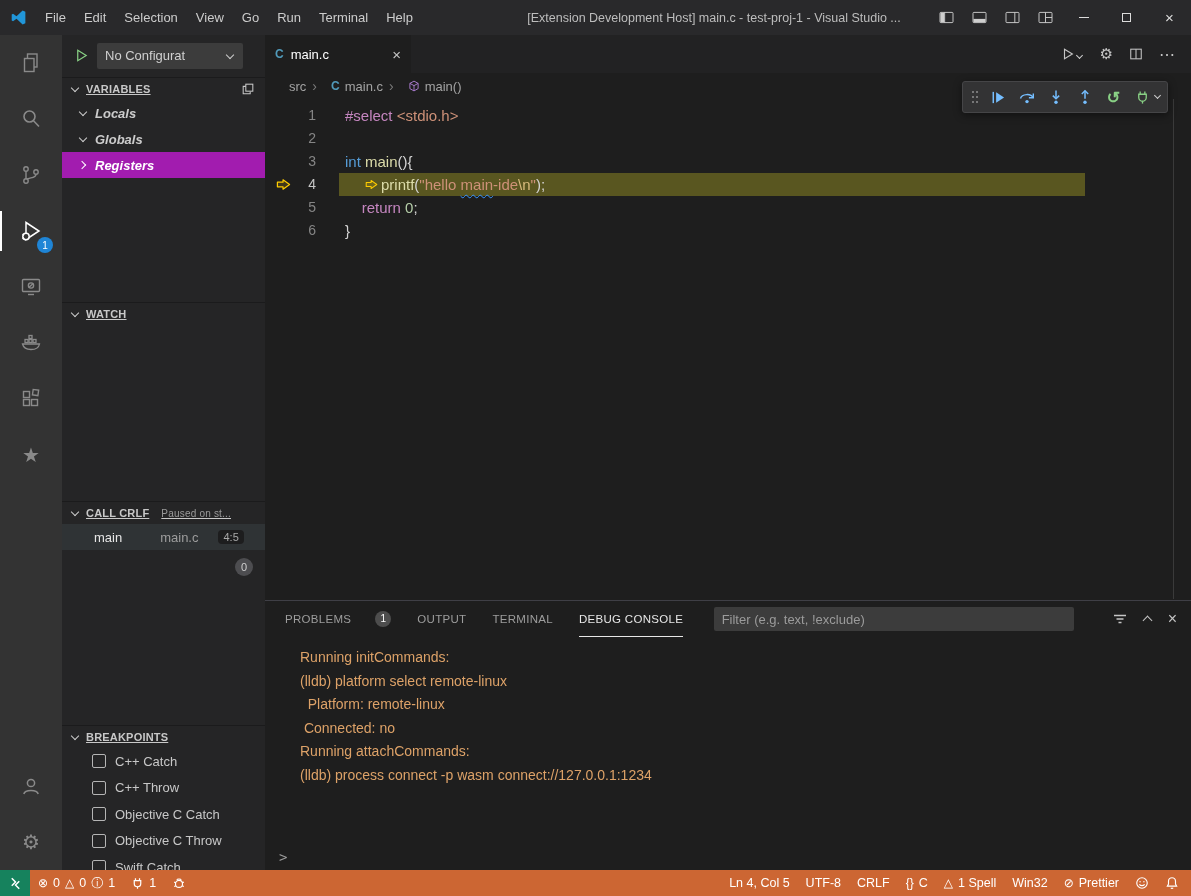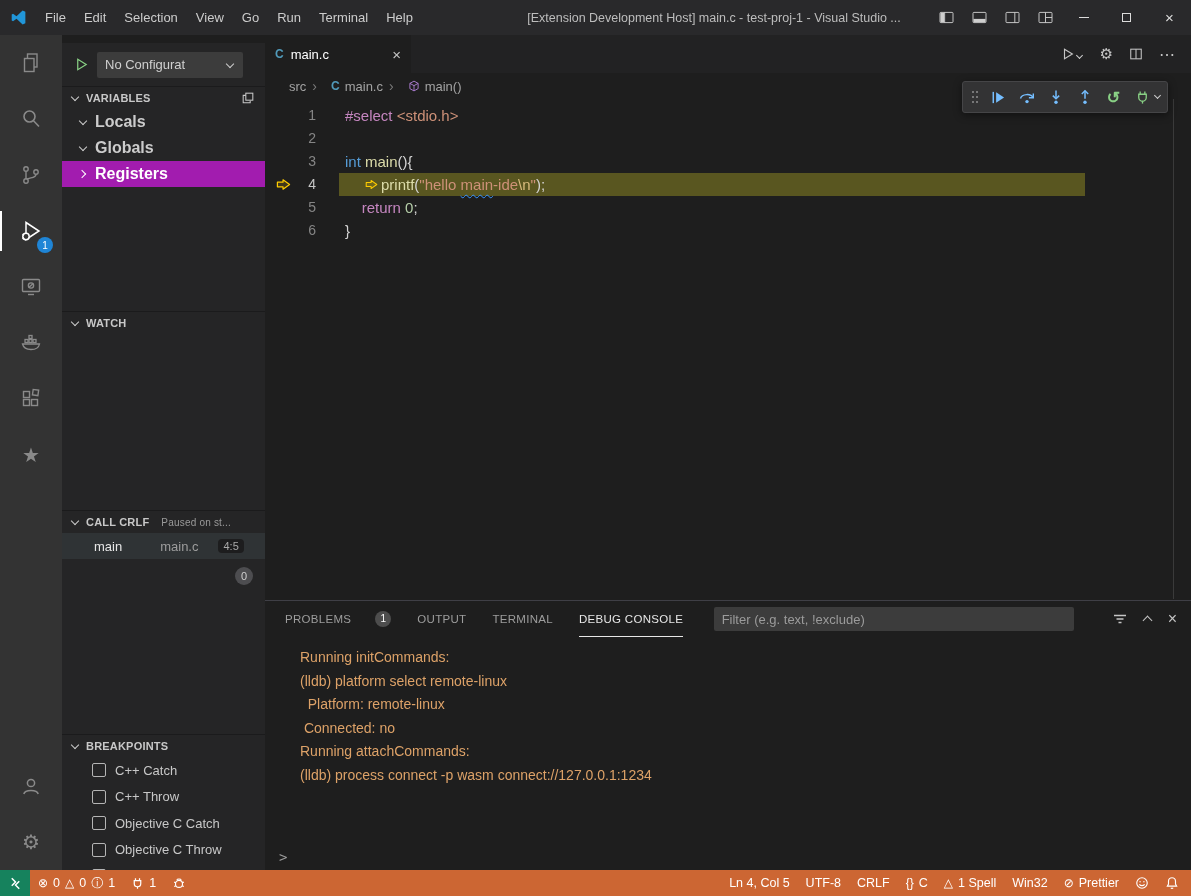--- a/index.html
+++ b/index.html
@@ -22,33 +22,33 @@
 
 .activity{position:absolute;top:35px;bottom:26px;left:0;width:62px;background:#333333;display:flex;flex-direction:column;z-index:20;}
 .act-item{width:62px;height:56px;display:flex;align-items:center;justify-content:center;color:#8a8a8a;position:relative;}
 .act-item.active{color:#ffffff;}
 .act-item.active::before{content:"";position:absolute;left:0;top:8px;bottom:8px;width:2px;background:#ffffff;}
 .act-badge{position:absolute;right:9px;bottom:6px;min-width:16px;height:16px;border-radius:8px;background:#1f85d6;color:#fff;font-size:10px;display:flex;align-items:center;justify-content:center;padding:0 3px;}
 .act-spacer{flex:1;}
 .glyph-icon{font-size:20px;line-height:1;}
 
 
-.sidebar{position:absolute;top:43px;bottom:26px;left:62px;width:203px;background:#252526;overflow:hidden;z-index:10;}
+.sidebar{position:absolute;top:34px;bottom:26px;left:62px;width:203px;background:#252526;overflow:hidden;z-index:10;}
 .side-toolbar{height:43px;display:flex;align-items:center;padding-left:12px;gap:8px;}
 .play-outline{color:#89d185;}
 .config-dropdown{width:146px;height:26px;background:#3c3c3c;border-radius:2px;display:flex;align-items:center;padding:0 8px;color:#d0d0d0;font-size:13px;gap:4px;}
 .config-dropdown .lbl{flex:1;white-space:nowrap;overflow:hidden;}
 .side-section{position:relative;border-top:1px solid #1b1b1c;}
-.side-header{height:22px;display:flex;align-items:center;gap:6px;padding:0 10px 0 8px;font-size:11px;font-weight:bold;color:#c8c8c8;letter-spacing:.2px;}
+.side-header{height:22px;display:flex;align-items:center;gap:6px;padding:0 10px 0 8px;font-size:11px;font-weight:bold;color:#c8c8c8;letter-spacing:.2px;text-decoration:underline;}
 .side-header .hint{font-weight:normal;font-size:10px;color:#9a9a9a;margin-left:6px;white-space:nowrap;overflow:hidden;}
 .side-header .sp{flex:1;}
 .chev{width:10px;height:10px;position:relative;flex:0 0 auto;}
 .chev::before{content:"";position:absolute;width:5px;height:5px;border-right:1px solid #cccccc;border-bottom:1px solid #cccccc;transform:rotate(45deg);left:2px;top:1px;}
 .chev.right::before{transform:rotate(-45deg);left:1px;top:2px;}
-.tree-row{height:26px;display:flex;align-items:center;gap:7px;padding-left:16px;font-size:16px;font-weight:bold;color:#cccccc;}
+.tree-row{height:26px;display:flex;align-items:center;gap:7px;padding-left:16px;font-size:13px;font-weight:bold;color:#cccccc;font-style:italic;}
 .tree-row.selected{background:#a21caf;color:#ffffff;}
 .tree-row.selected .chev::before{border-color:#fff;}
 .frame-row{height:26px;display:flex;align-items:center;background:#2f3335;color:#e6e6e6;font-size:13px;}
 .frame-name{margin-left:32px;}
 .frame-file{margin-left:38px;color:#9d9d9d;}
 .frame-pos{margin-left:20px;background:#1d1d1e;color:#a9a9a9;font-size:11px;padding:1px 5px;border-radius:4px;}
 .stack-counter{position:absolute;right:12px;top:56px;width:18px;height:18px;border-radius:50%;background:#4d4d50;color:#cfcfcf;font-size:11px;display:flex;align-items:center;justify-content:center;}
 .bp-row{height:26.5px;display:flex;align-items:center;gap:9px;padding-left:30px;font-size:13px;color:#c8c8c8;}
 .checkbox{width:14px;height:14px;border:1px solid #b5b5b5;border-radius:2px;background:#252526;flex:0 0 auto;}
 

